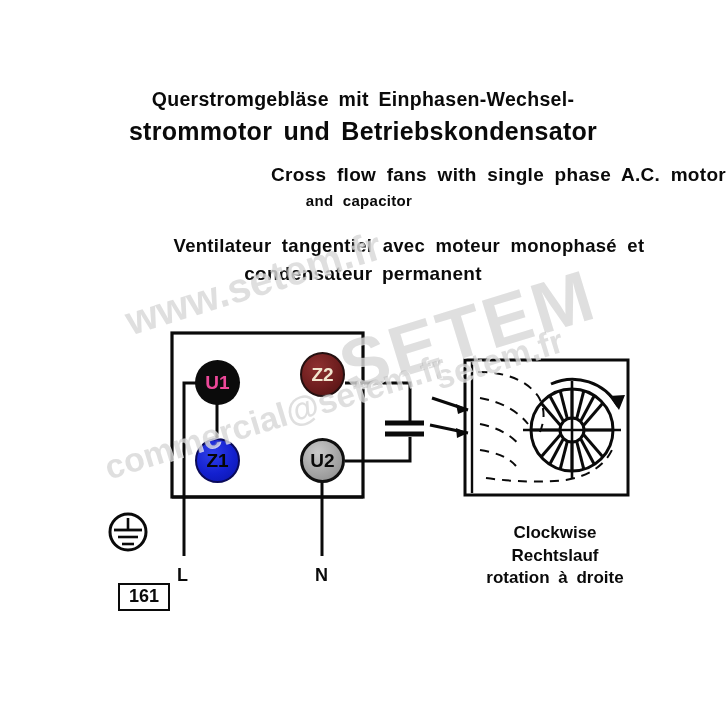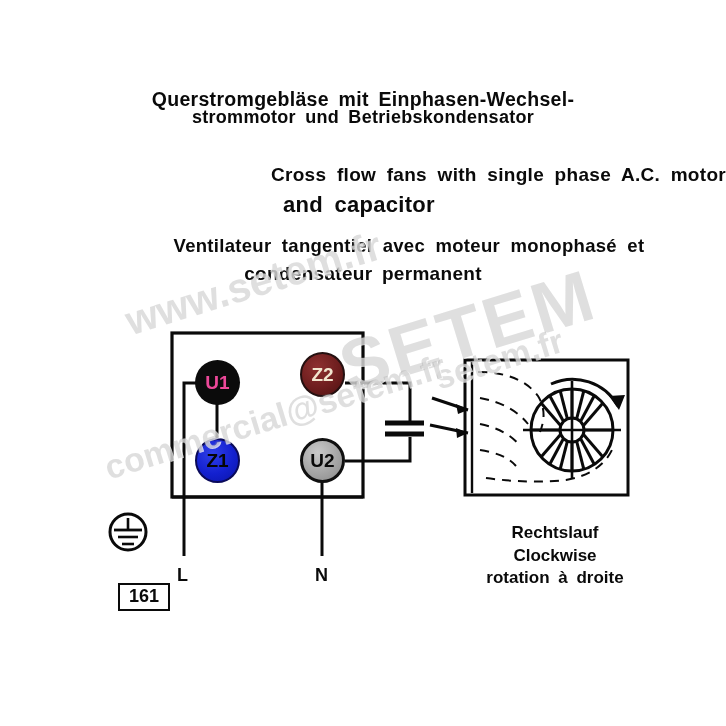--- a/index.html
+++ b/index.html
@@ -13,23 +13,23 @@
   #stage{position:absolute;left:0;top:0;width:726px;height:726px;}
 
   
   .titles{position:absolute;left:0;top:0;width:726px;text-align:center;}
   .tline{
     font-weight:bold;color:#0a0a0a;
     letter-spacing:0.3px;
     white-space:nowrap;
   }
   .g1{position:absolute;top:88px;left:0;width:726px;font-size:19.5px;word-spacing:4px;}
-  .g2{position:absolute;top:107px;left:0;width:726px;font-size:18px;word-spacing:4px;}
+  .g2{position:absolute;top:117px;left:0;width:726px;font-size:25px;word-spacing:4px;}
   .e1{position:absolute;top:164px;left:0;width:726px;font-size:19px;word-spacing:5px;text-align:right;}
-  .e2{position:absolute;top:192px;left:0;width:718px;font-size:22px;word-spacing:5px;}
+  .e2{position:absolute;top:192px;left:0;width:718px;font-size:15px;word-spacing:5px;}
   .f1{position:absolute;top:235px;left:0;width:726px;font-size:18.5px;word-spacing:5px;padding-left:46px;}
   .f2{position:absolute;top:263px;left:0;width:726px;font-size:19px;word-spacing:4px;}
 
   
   #diagram{position:absolute;left:0;top:0;width:726px;height:726px;}
 
   
   .term{
     position:absolute;border-radius:50%;
     display:flex;align-items:center;justify-content:center;
@@ -201,22 +201,22 @@
   <div class="term" id="term-u2">
     <span>U2</span>
   </div>
 
   <div class="phaselbl" id="label-l">L</div>
   <div class="phaselbl" id="label-n">N</div>
 
   <div id="code-box">161</div>
 
   <div id="rot-caption">
+    <div>Clockwise</div>
     <div>Rechtslauf</div>
-    <div>Clockwise</div>
     <div id="rot-3">rotation  à  droite</div>
   </div>
 
   <div class="wm" id="wm-url1">www.setem.fr</div>
   <div class="wm" id="wm-big">SETEM</div>
   <div class="wm" id="wm-url2">setem.fr</div>
   <div class="wm" id="wm-mail">commercial@setem.fr</div>
 
 </div>
 

